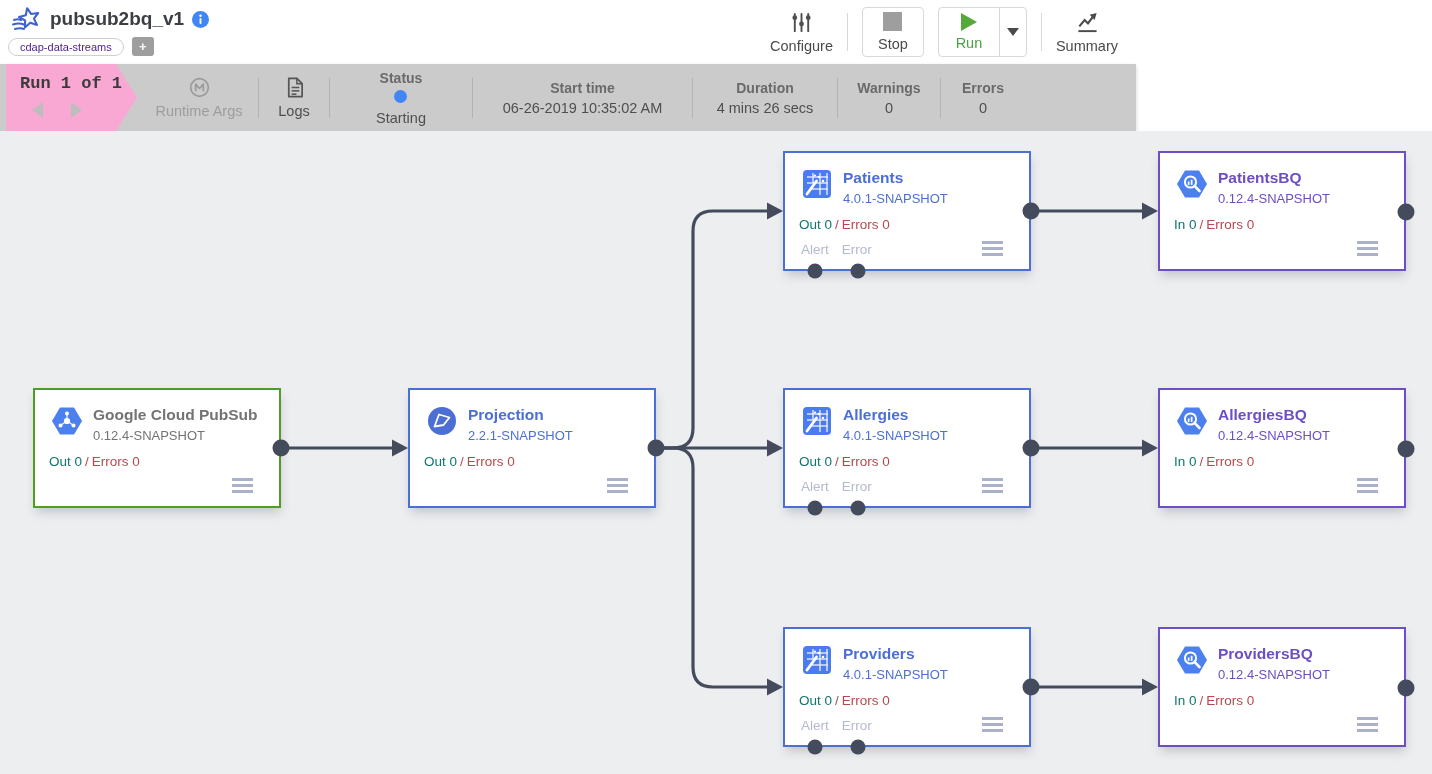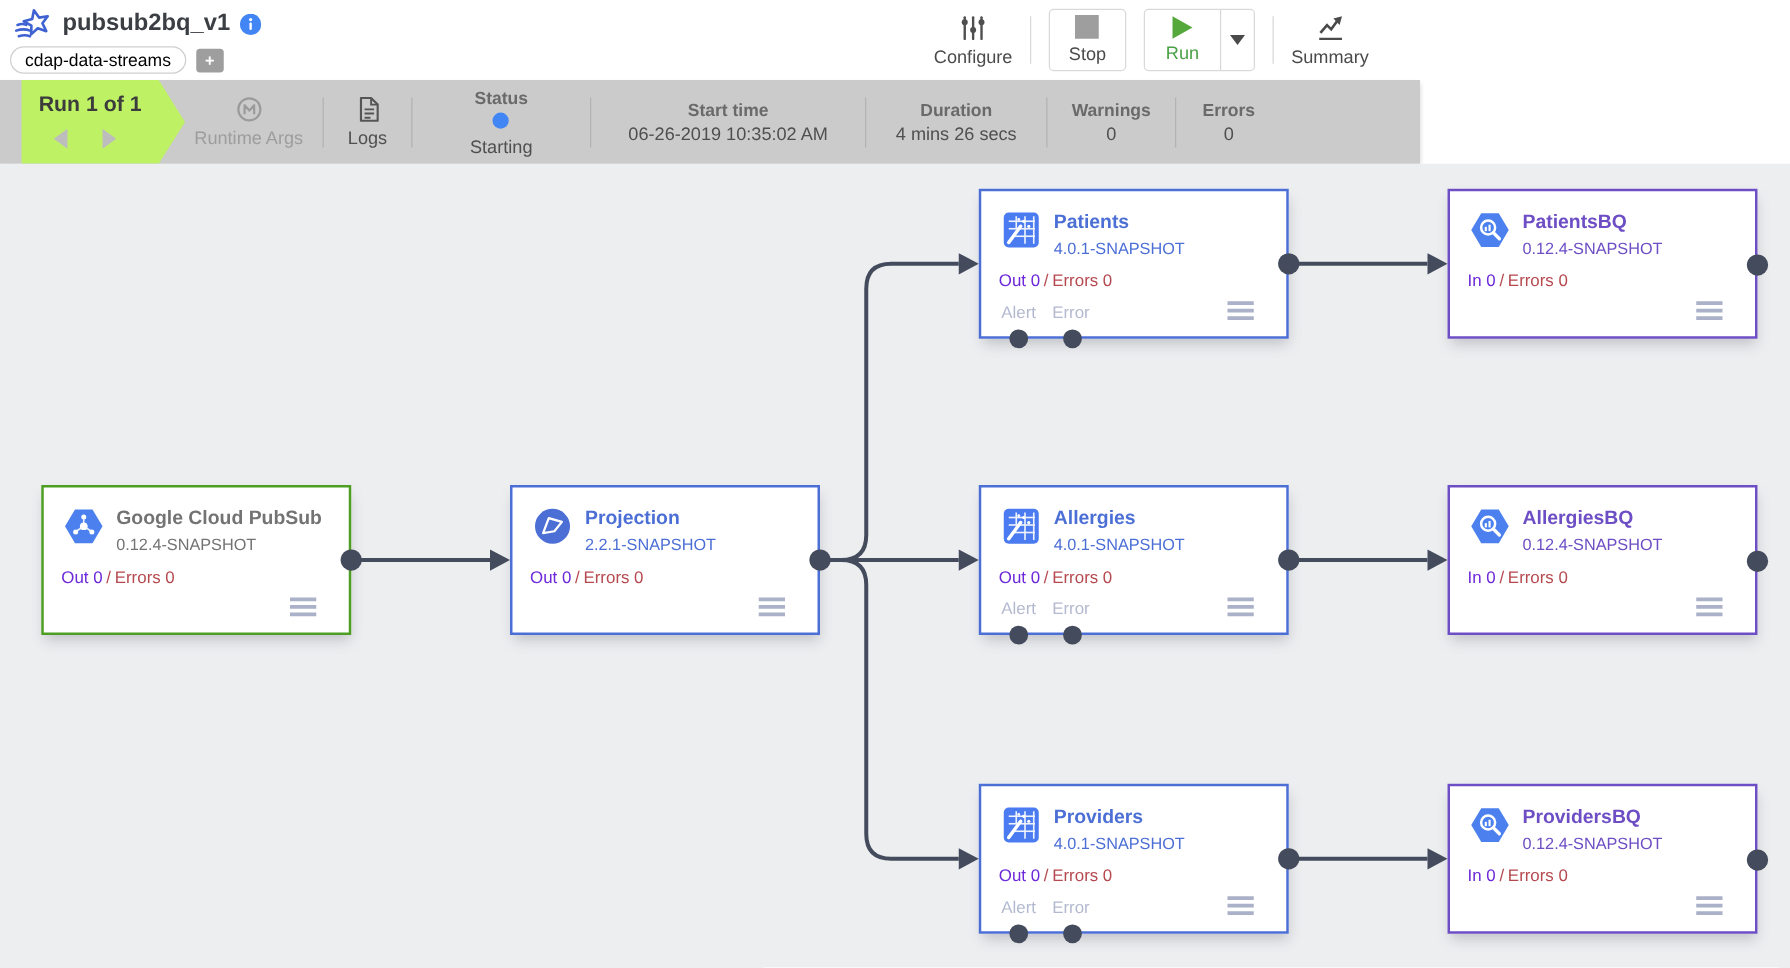--- a/index.html
+++ b/index.html
@@ -5,41 +5,41 @@
   * { margin:0; padding:0; box-sizing:border-box; }
   html,body { width:1432px; height:774px; font-family:"Liberation Sans", sans-serif; background:#fff; overflow:hidden; }
   .app { position:relative; width:1136px; height:774px; }
 
   
   .top-header { position:relative; height:64px; background:#fff; }
   .brand { position:absolute; left:12px; top:6px; }
   .brand-row { display:flex; align-items:center; gap:8px; }
   .app-title { font-size:19px; font-weight:bold; color:#3b3f44; }
   .tag-row { display:flex; align-items:center; gap:8px; margin-top:5px; margin-left:-4px; }
-  .tag-pill { border:1px solid #cfcfcf; border-radius:12px; padding:2px 11px; font-size:14px; color:#000000; background:#fff; }
+  .tag-pill { border:1px solid #cfcfcf; border-radius:12px; padding:2px 11px; font-size:11px; color:#4c1d95; background:#fff; }
   .tag-add { width:22px; height:19px; background:#9e9e9e; border:none; border-radius:3px; color:#fff; font-size:13px; font-weight:bold; line-height:17px; text-align:center; cursor:pointer; }
 
-  .header-actions { position:absolute; right:41px; top:0; height:64px; display:flex; align-items:center; gap:14px; }
+  .header-actions { position:absolute; right:18px; top:0; height:64px; display:flex; align-items:center; gap:14px; }
   .hbtn { display:flex; flex-direction:column; align-items:center; gap:4px; cursor:pointer; }
   .hbtn-label { font-size:14.5px; color:#4a4a4a; }
   .vdiv { width:1px; height:38px; background:#d9d9d9; }
   .boxbtn { border:1px solid #d9d9d9; border-radius:4px; background:#fff; height:50px; display:flex; cursor:pointer; }
   .stop-btn { width:62px; flex-direction:column; align-items:center; justify-content:center; gap:5px; }
   .stop-square { width:19px; height:19px; background:#9e9e9e; }
   .run-split { padding:0; }
   .run-cell { width:60px; display:flex; flex-direction:column; align-items:center; justify-content:center; gap:4px; }
   .run-tri { width:0; height:0; border-left:16px solid #55a93c; border-top:9px solid transparent; border-bottom:9px solid transparent; }
   .run-label { font-size:14.5px; color:#4ba146; }
   .caret-cell { width:27px; border-left:1px solid #d9d9d9; display:flex; align-items:center; justify-content:center; }
   .caret-down { width:0; height:0; border-top:8px solid #4a4a4a; border-left:6px solid transparent; border-right:6px solid transparent; }
 
   
   .run-bar { position:relative; height:67px; background:#cbcbcb; display:flex; align-items:center; box-shadow:0 2px 4px rgba(0,0,0,.18); }
-  .run-nav { position:absolute; left:17px; top:0; width:134px; height:67px; background:#bef264;
-             clip-path:polygon(0 0, 110px 0, 131px 50%, 110px 100%, 0 100%); z-index:2; }
+  .run-nav { position:absolute; left:6px; top:0; width:134px; height:67px; background:#f9a8d4;
+             clip-path:polygon(0 0, 110px 0, 131px 50%, 110px 100%, 0 100%); z-index:2;font-family:Liberation Mono, monospace; }
   .run-counter { font-size:17px; font-weight:bold; color:#3c3c3c; margin:10px 0 0 14px; }
   .run-arrows { display:flex; gap:28px; margin:9px 0 0 26px; }
   .tri-left { width:0; height:0; border-right:11px solid #bdbdbd; border-top:8px solid transparent; border-bottom:8px solid transparent; cursor:pointer; }
   .tri-right { width:0; height:0; border-left:11px solid #bdbdbd; border-top:8px solid transparent; border-bottom:8px solid transparent; cursor:pointer; }
   .rb-spacer { width:140px; flex:none; }
   .rb-sec { flex:none; display:flex; flex-direction:column; align-items:center; justify-content:center; gap:4px; }
   .rb-div { flex:none; width:1px; height:40px; background:#b3b3b3; }
   .rb-label { font-size:14px; font-weight:bold; color:#6a6a6a; }
   .rb-value { font-size:14.5px; color:#4f4f4f; }
   .rb-iconbtn { cursor:pointer; }
@@ -51,21 +51,21 @@
   .canvas { position:relative; width:1432px; height:643px; background:#edeef0; overflow:hidden; }
   .edges { position:absolute; left:0; top:0; z-index:3; pointer-events:none; }
 
   .node { position:absolute; width:248px; height:120px; background:#fff; border:2px solid; z-index:2;
           box-shadow:1px 6px 10px -2px rgba(90,95,110,.30); cursor:pointer; }
   .nhead { display:flex; align-items:flex-start; gap:9px; margin:14px 0 0 15px; }
   .nicon { flex:none; }
   .ntitle { font-size:15.5px; font-weight:bold; line-height:1.15; margin-top:2px; white-space:nowrap; }
   .nver { font-size:13px; margin-top:4px; }
   .nmetrics { position:absolute; left:14px; top:64px; font-size:13.5px; }
-  .mio { color:#6d28d9; }
+  .mio { color:#0f766e; }
   .msep { color:#b5494f; margin:0 3px; }
   .merr { color:#b5494f; }
   .nports { position:absolute; left:16px; top:89px; font-size:13.5px; color:#b3b9cf; display:flex; gap:13px; }
   .nmenu { position:absolute; right:26px; bottom:13px; display:flex; flex-direction:column; gap:3px; cursor:pointer; }
   .nmenu i { display:block; width:21px; height:3px; background:#aab1c8; }
 
   .node.green { border-color:#4f9e24; }
   .node.green .ntitle, .node.green .nver { color:#737373; }
   .node.blue { border-color:#4c6fd6; }
   .node.blue .ntitle, .node.blue .nver { color:#4c6fd6; }

